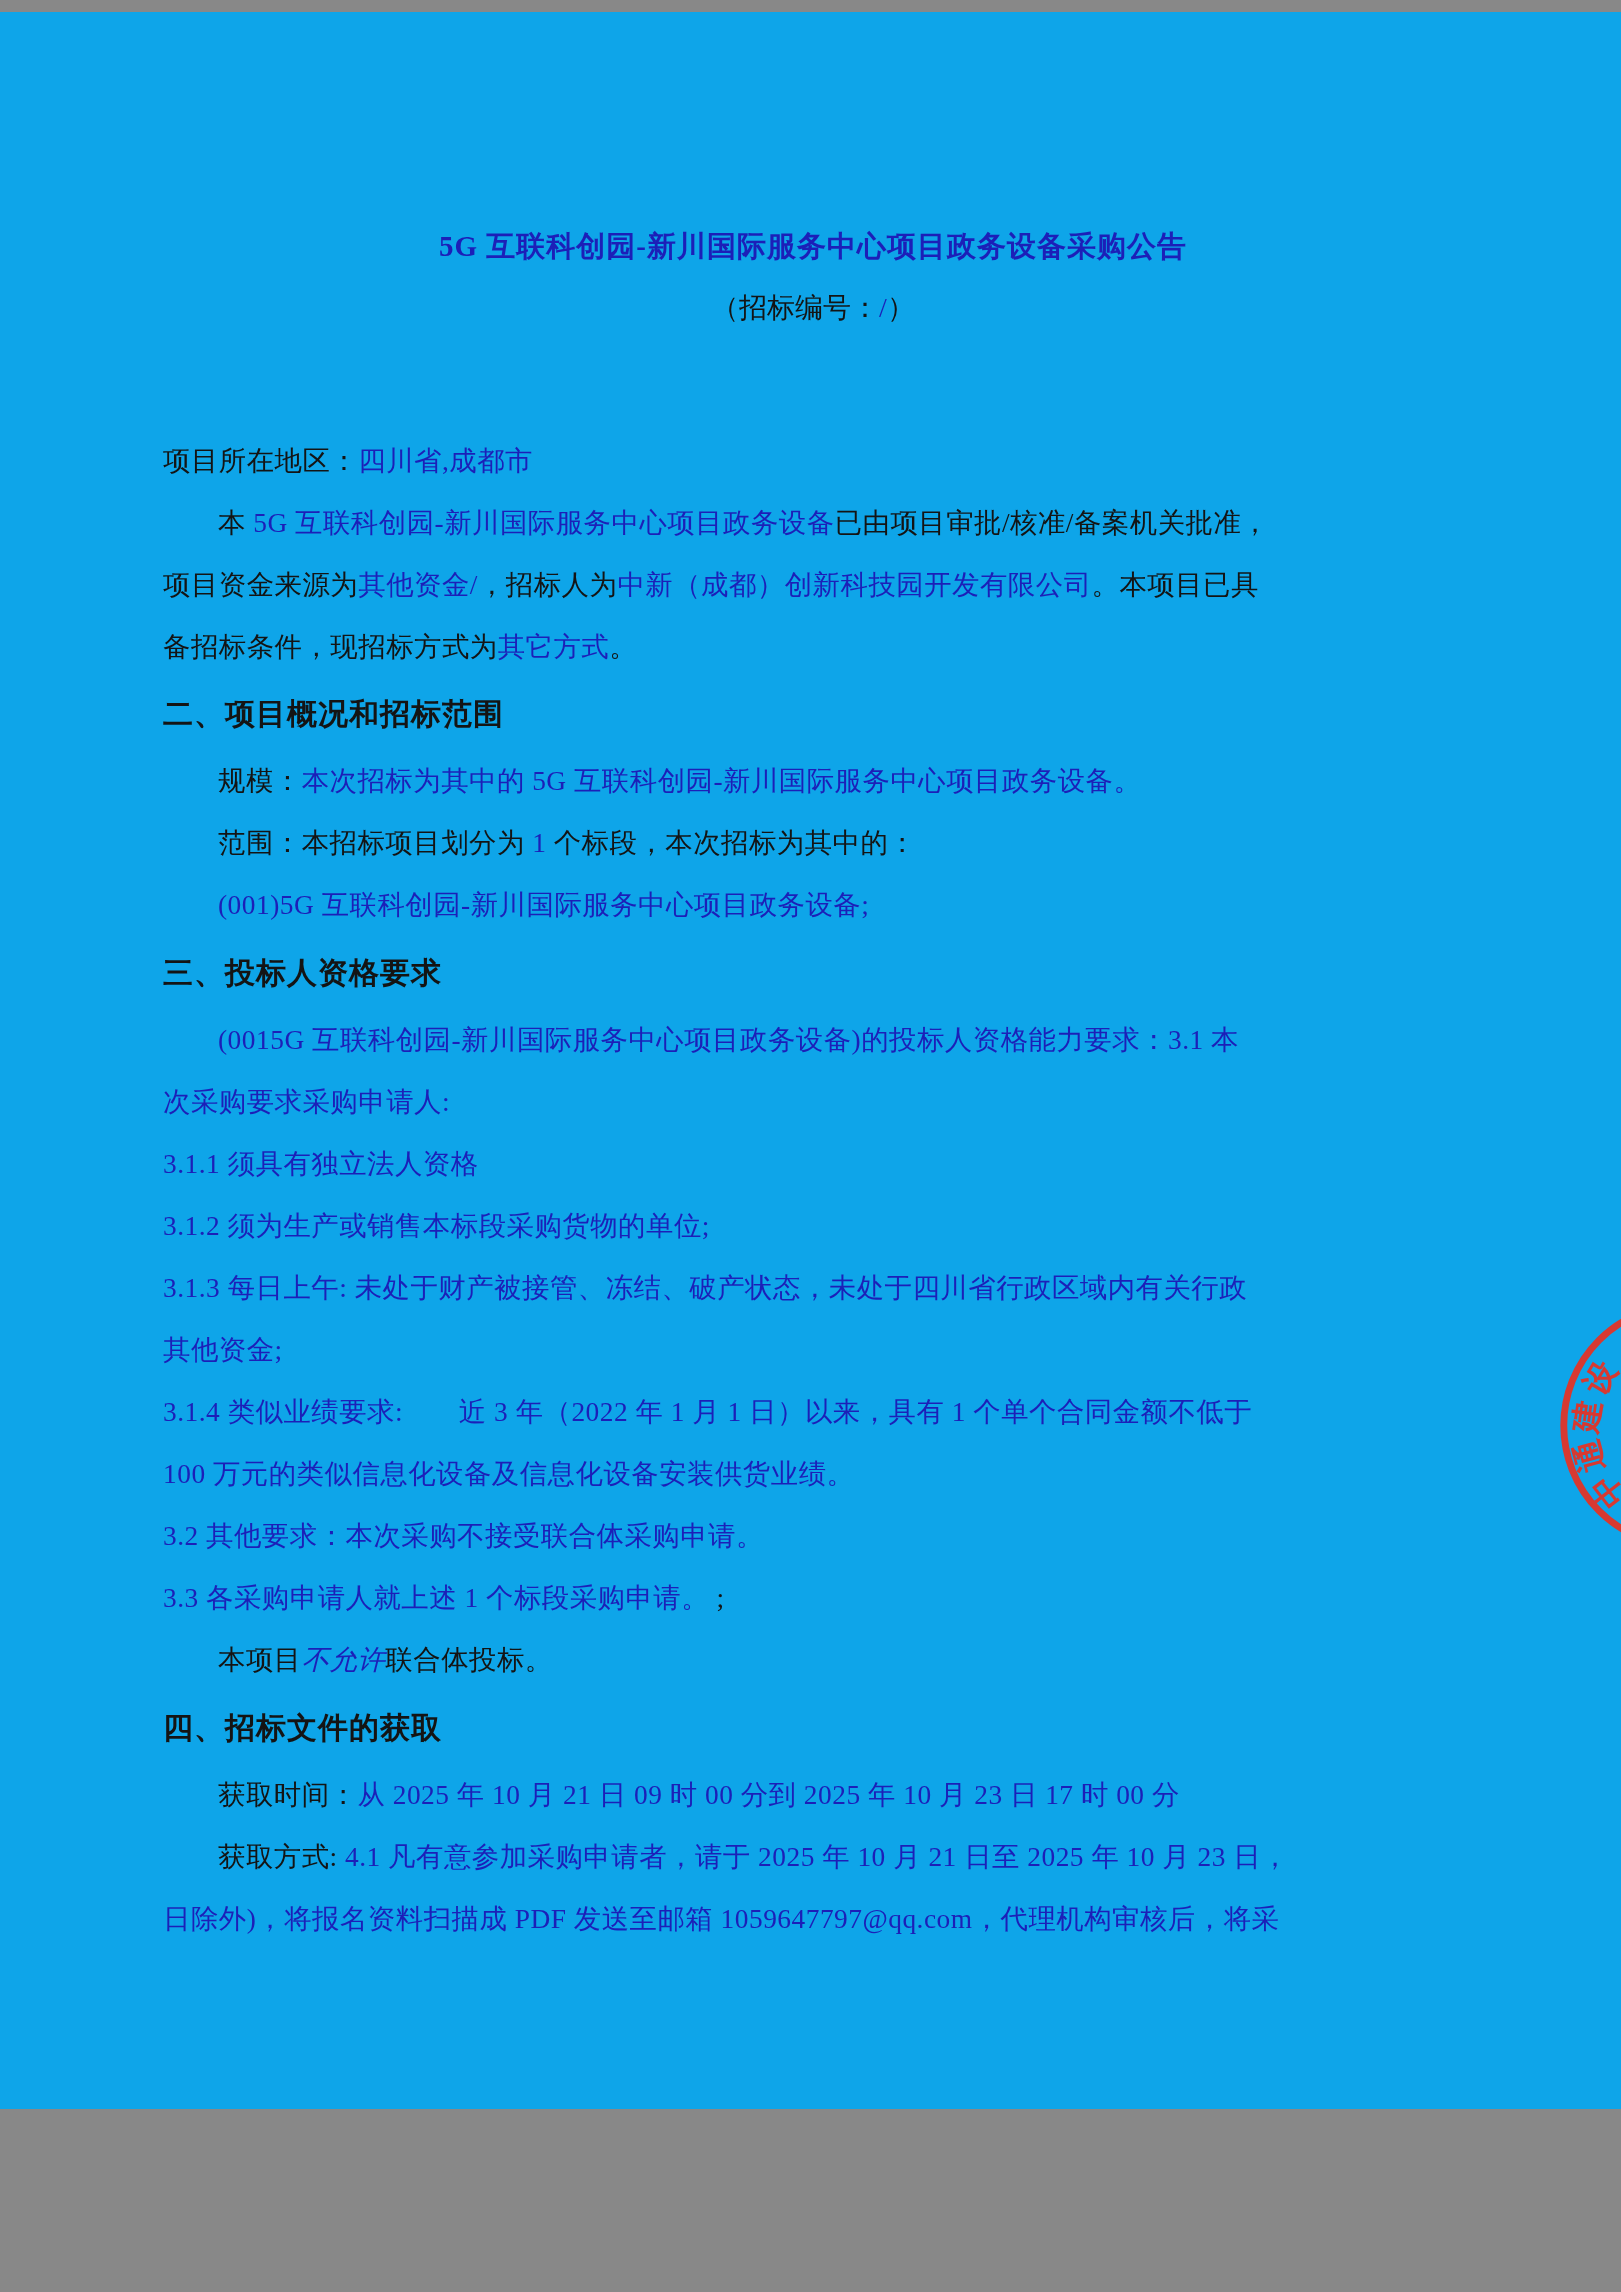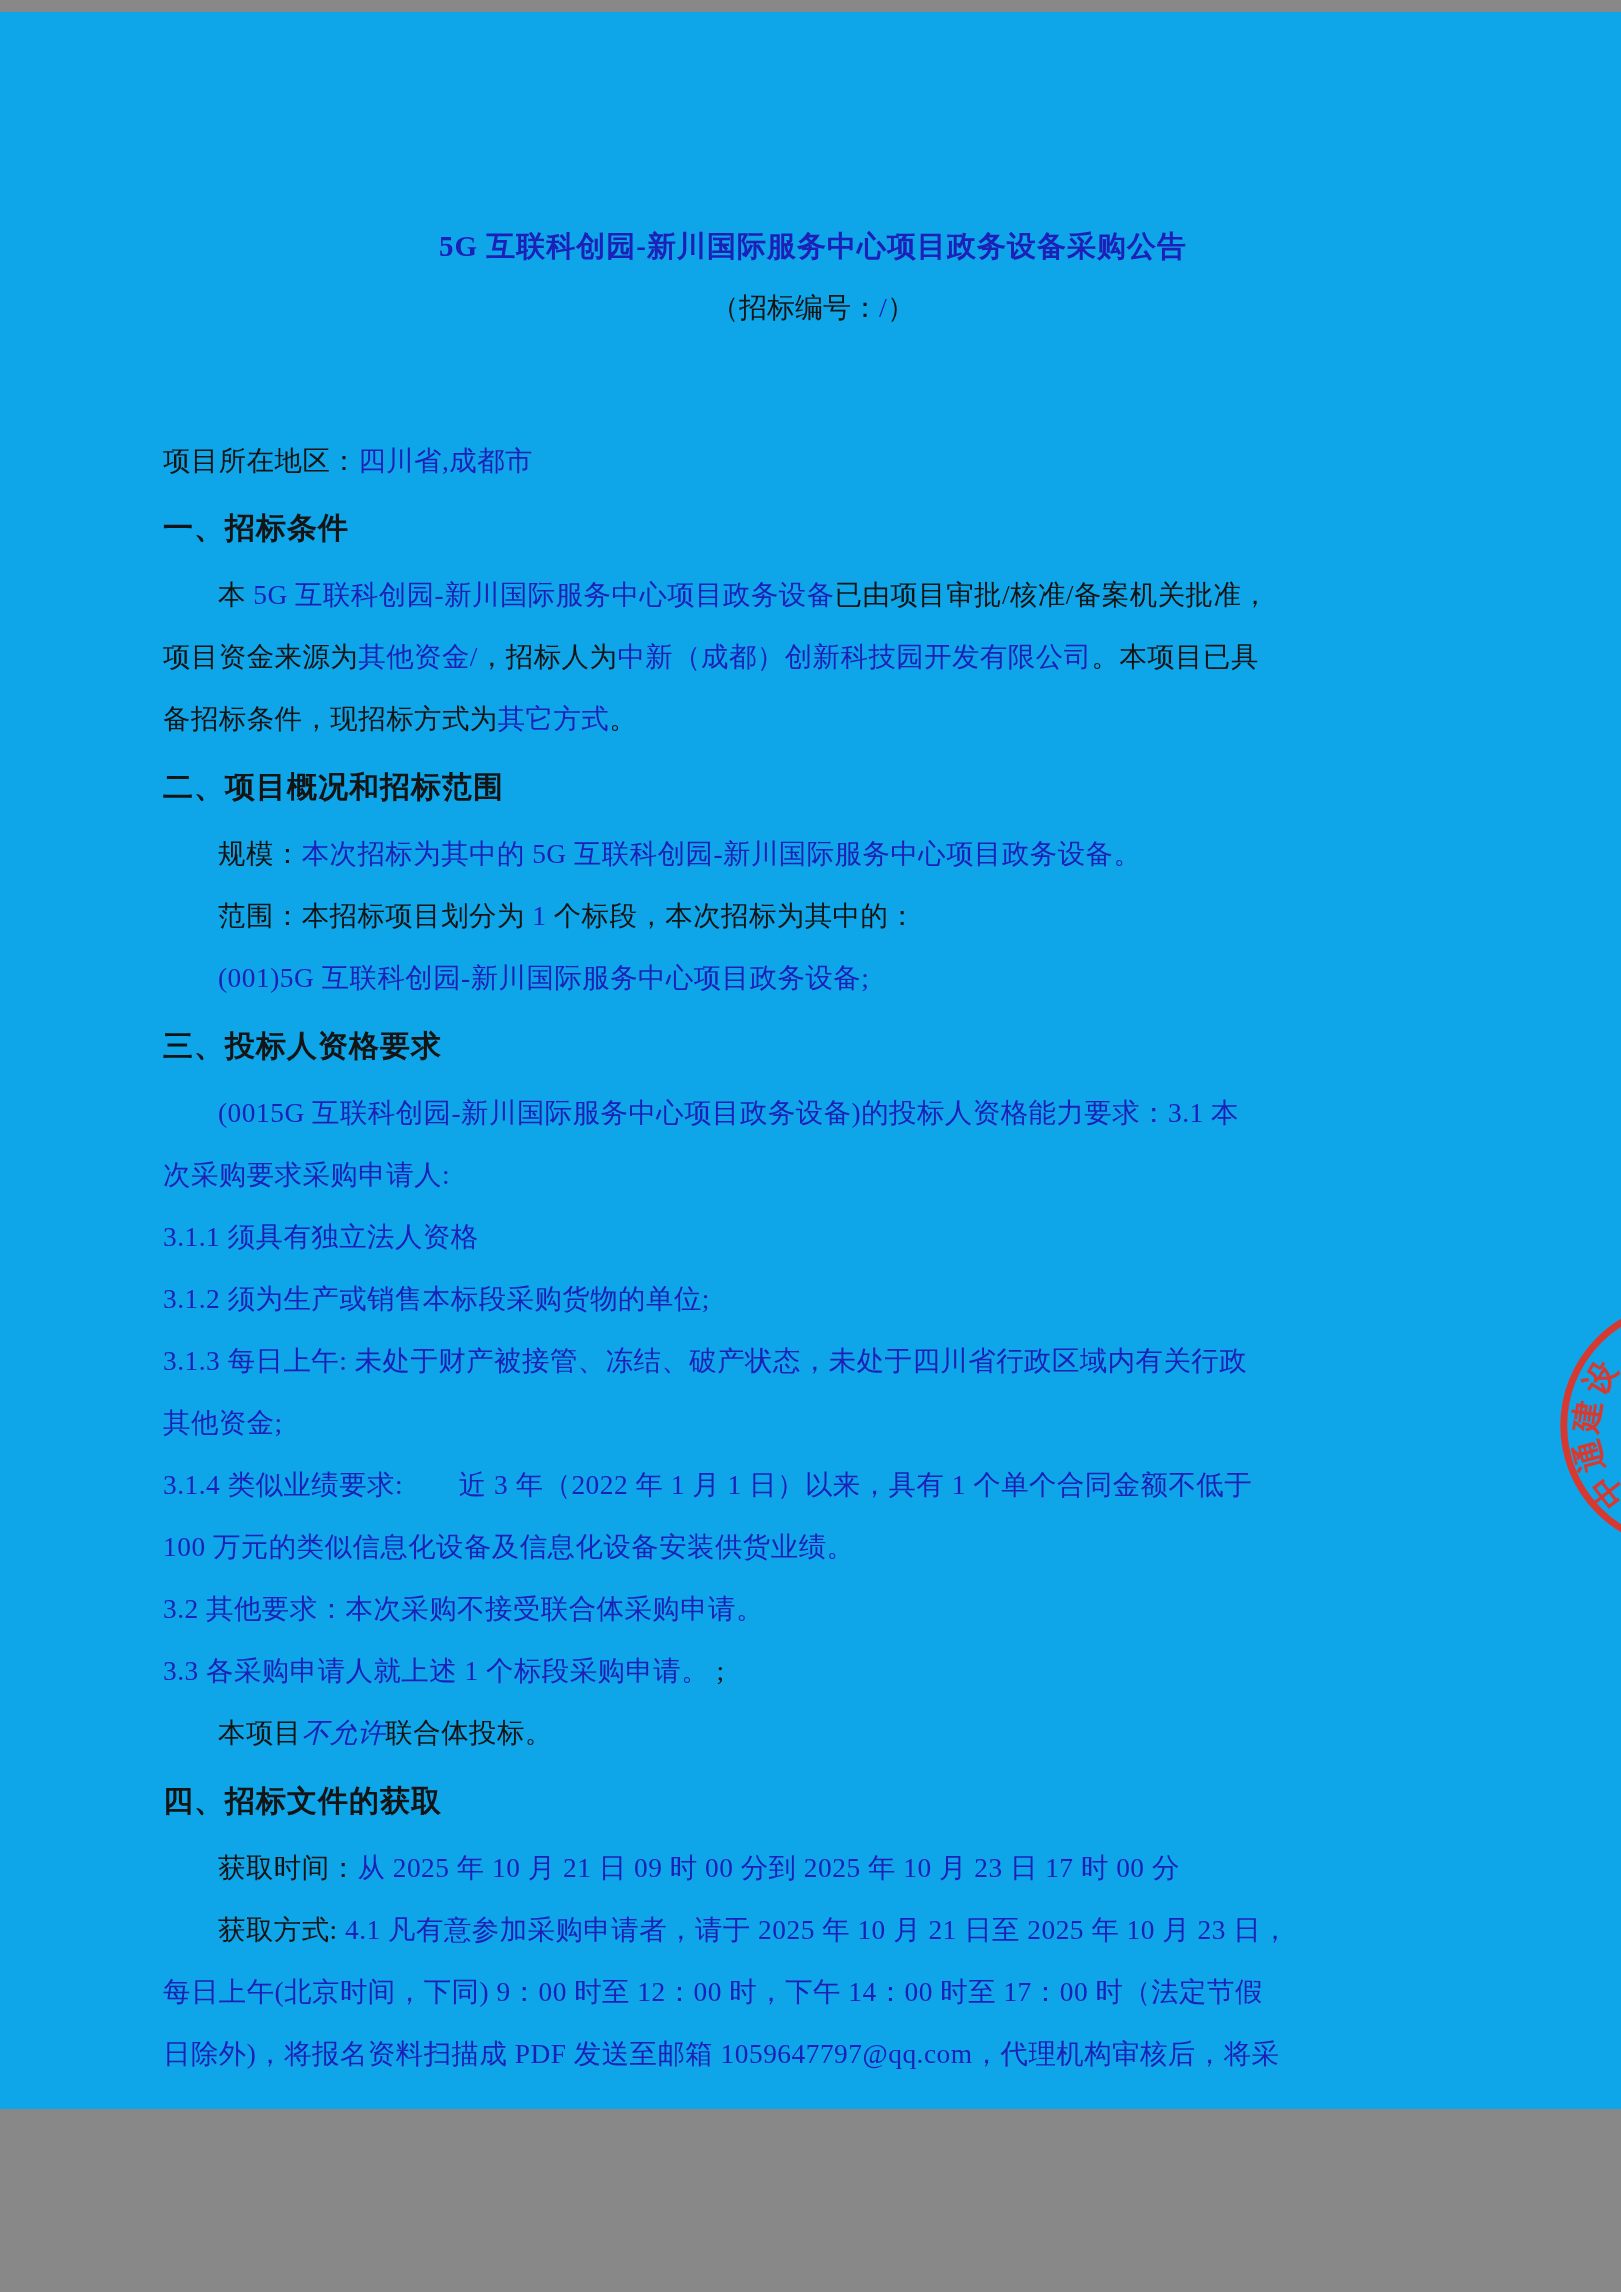--- a/index.html
+++ b/index.html
@@ -68,21 +68,20 @@
   <div class="content">
 
     <h1 class="title">5G 互联科创园-新川国际服务中心项目政务设备采购公告</h1>
 
     <p class="subtitle"><span class="k">（招标编号：</span><span class="b">/</span><span class="k">）</span></p>
 
     <div class="bodyblock">
 
       <p class="line"><span class="k">项目所在地区：</span><span class="b">四川省,成都市</span></p>
 
-      <p class="h">一、招标条件</p>
 
       <p class="line indent"><span class="k">本 </span><span class="b">5G 互联科创园-新川国际服务中心项目政务设备</span><span class="k">已由项目审批/核准/备案机关批准，</span></p>
 
       <p class="line"><span class="k">项目资金来源为</span><span class="b">其他资金/</span><span class="k">，招标人为</span><span class="b">中新（成都）创新科技园开发有限公司</span><span class="k">。本项目已具</span></p>
 
       <p class="line"><span class="k">备招标条件，现招标方式为</span><span class="b">其它方式</span><span class="k">。</span></p>
 
       <p class="h">二、项目概况和招标范围</p>
 
       <p class="line indent"><span class="k">规模：</span><span class="b">本次招标为其中的 5G 互联科创园-新川国际服务中心项目政务设备。</span></p>
@@ -105,21 +104,20 @@
       <p class="line"><span class="b">3.3 各采购申请人就上述 1 个标段采购申请。</span><span class="k"> ;</span></p>
 
       <p class="line indent"><span class="k">本项目</span><span class="bi">不允许</span><span class="k">联合体投标。</span></p>
 
       <p class="h">四、招标文件的获取</p>
 
       <p class="line indent"><span class="k">获取时间：</span><span class="b">从 2025 年 10 月 21 日 09 时 00 分到 2025 年 10 月 23 日 17 时 00 分</span></p>
 
       <p class="line indent"><span class="k">获取方式: </span><span class="b">4.1 凡有意参加采购申请者，请于 2025 年 10 月 21 日至 2025 年 10 月 23 日，</span></p>
 
-      <p class="line"><span class="b">每日上午(北京时间，下同) 9：00 时至 12：00 时，下午 14：00 时至 17：00 时（法定节假</span></p>
       <p class="line"><span class="b">日除外)，将报名资料扫描成 PDF 发送至邮箱 1059647797@qq.com，代理机构审核后，将采</span></p>
 
     </div>
   </div>
 
   <svg class="stamp" width="267" height="267" viewBox="0 0 272 272" aria-hidden="true">
     <circle cx="136" cy="136" r="123" fill="none" stroke="#e23428" stroke-width="7"></circle>
     <g fill="#e23428" font-size="33" font-weight="bold" font-family="Liberation Sans, DejaVu Sans, sans-serif" text-anchor="middle">
       <text transform="translate(66,196) rotate(232)">中</text>
       <text transform="translate(50,164) rotate(255)">通</text>

